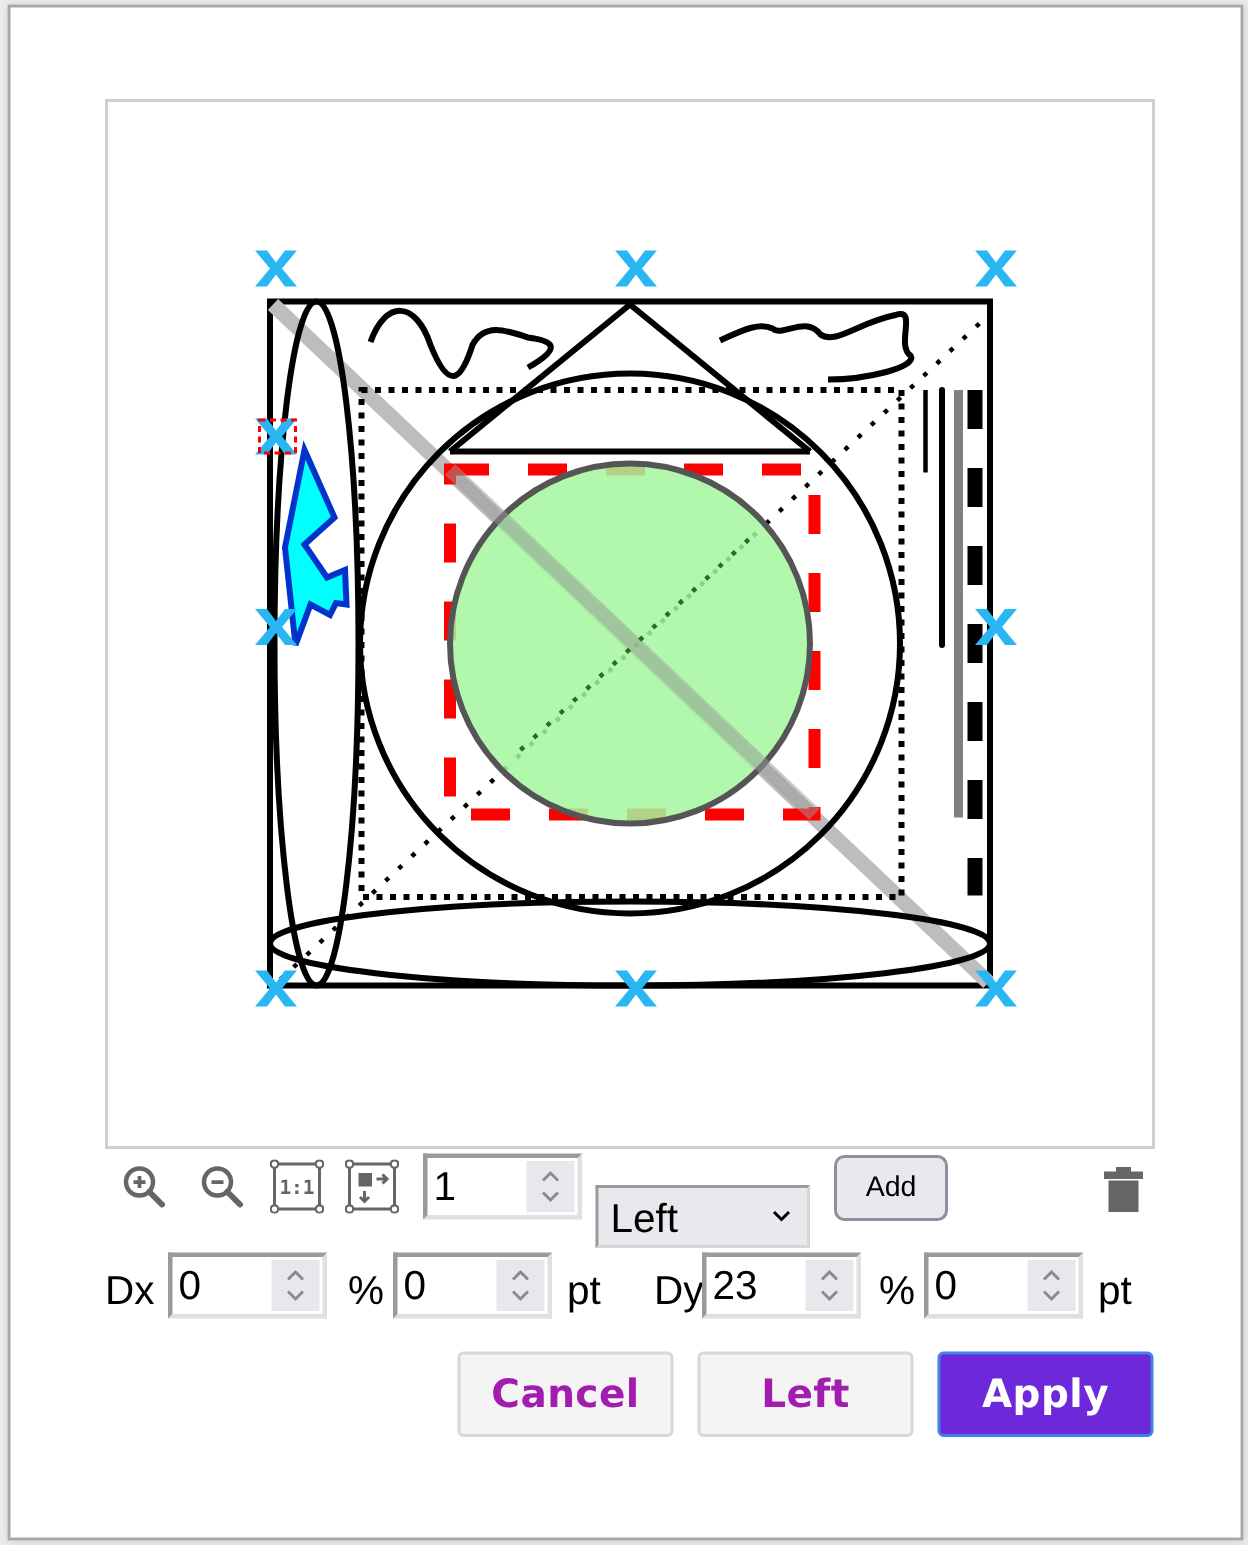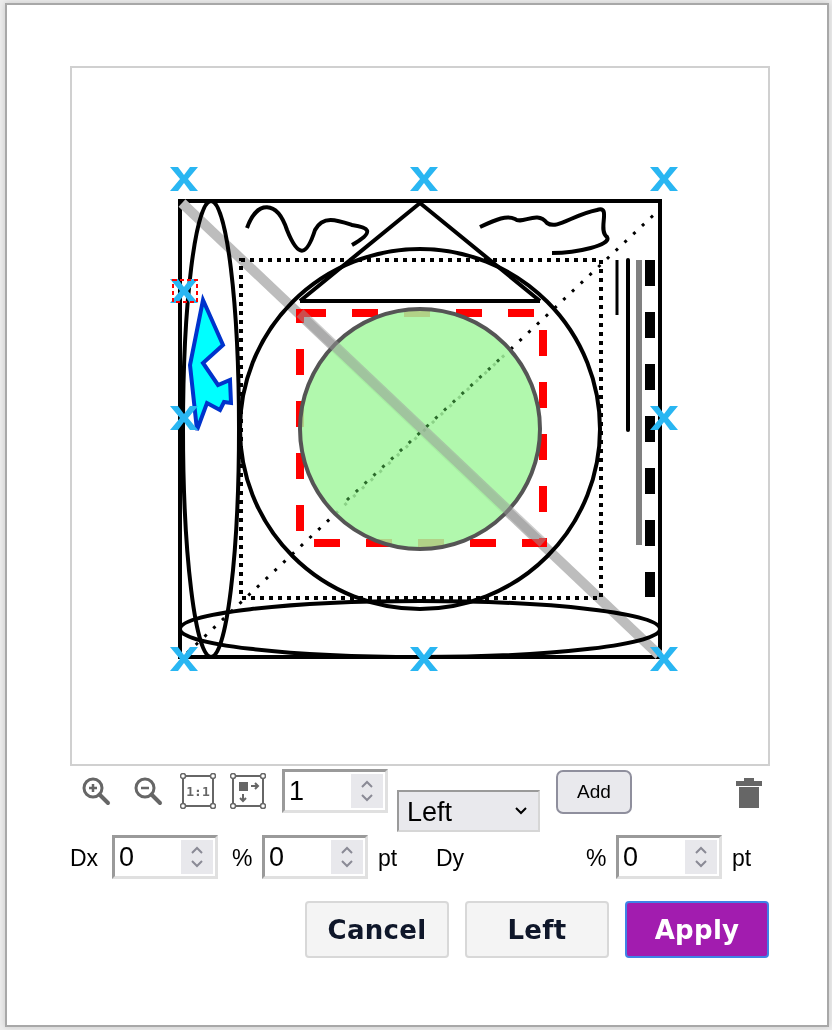--- a/index.html
+++ b/index.html
@@ -40,29 +40,29 @@
   }
   .select-box .val { position: absolute; left: 8px; top: 5px; font-size: 27px; }
   .select-box .chev { position: absolute; right: 10px; top: 14px; }
   .add-btn {
     position: absolute; left: 486px; top: 3px; width: 76px; height: 44px;
     background: #e9e9ed; border: 2px solid #8f8f9d; border-radius: 7px;
     font-size: 19px; display: flex; align-items: center; justify-content: center; cursor: pointer;
   }
   .trash { position: absolute; left: 664px; top: 10px; cursor: pointer; }
   .offsets { position: absolute; left: 63px; top: 830px; width: 710px; height: 50px; }
-  .lbl { position: absolute; top: 10px; font-size: 23px; }
+  .lbl { position: absolute; top: 10px; font-size: 27px; }
   .buttons { position: absolute; left: 0; top: 896px; width: 824px; height: 60px; }
   .btn {
     position: absolute; top: 0; height: 57px; border-radius: 4px; font-size: 26px; font-weight: bold;
     display: flex; align-items: center; justify-content: center; cursor: pointer;
     font-family: "DejaVu Sans", sans-serif; letter-spacing: 0.3px;
   }
-  .btn.plain { background: #f4f4f4; border: 2px solid #d8d8d8; color: #0f172a; }
-  .btn.primary { background: #a21caf; border: 2px solid #3f83e6; color: #fff; }
+  .btn.plain { background: #f4f4f4; border: 2px solid #d8d8d8; color: #a21caf; }
+  .btn.primary { background: #6d28d9; border: 2px solid #3f83e6; color: #fff; }
 </style>
 </head>
 <body>
 
 <div class="dialog">
 
   <div class="preview">
     <svg width="704" height="704" viewBox="63 61 704 704" xmlns="http://www.w3.org/2000/svg">
 
       <rect x="173" y="196" width="480" height="456" fill="none" stroke="#000" stroke-width="4"></rect>
@@ -215,20 +215,29 @@
       <input type="text" value="0" style="">
       <div class="spin-btns">
           <svg width="16" height="28" viewBox="0 0 16 28">
             <path d="M3,10 L8,5 L13,10" fill="none" stroke="#8a8a95" stroke-width="2"></path>
             <path d="M3,18 L8,23 L13,18" fill="none" stroke="#8a8a95" stroke-width="2"></path>
           </svg>
         </div>
     </div>
     <span class="lbl" style="left:308px">pt</span>
     <span class="lbl" style="left:366px">Dy</span>
+    <div class="spinner" style="left:398px;top:0;width:106px">
+      <input type="text" value="23" style="">
+      <div class="spin-btns">
+          <svg width="16" height="28" viewBox="0 0 16 28">
+            <path d="M3,10 L8,5 L13,10" fill="none" stroke="#8a8a95" stroke-width="2"></path>
+            <path d="M3,18 L8,23 L13,18" fill="none" stroke="#8a8a95" stroke-width="2"></path>
+          </svg>
+        </div>
+    </div>
     <span class="lbl" style="left:516px">%</span>
     <div class="spinner" style="left:546px;top:0;width:106px">
       <input type="text" value="0" style="">
       <div class="spin-btns">
           <svg width="16" height="28" viewBox="0 0 16 28">
             <path d="M3,10 L8,5 L13,10" fill="none" stroke="#8a8a95" stroke-width="2"></path>
             <path d="M3,18 L8,23 L13,18" fill="none" stroke="#8a8a95" stroke-width="2"></path>
           </svg>
         </div>
     </div>

